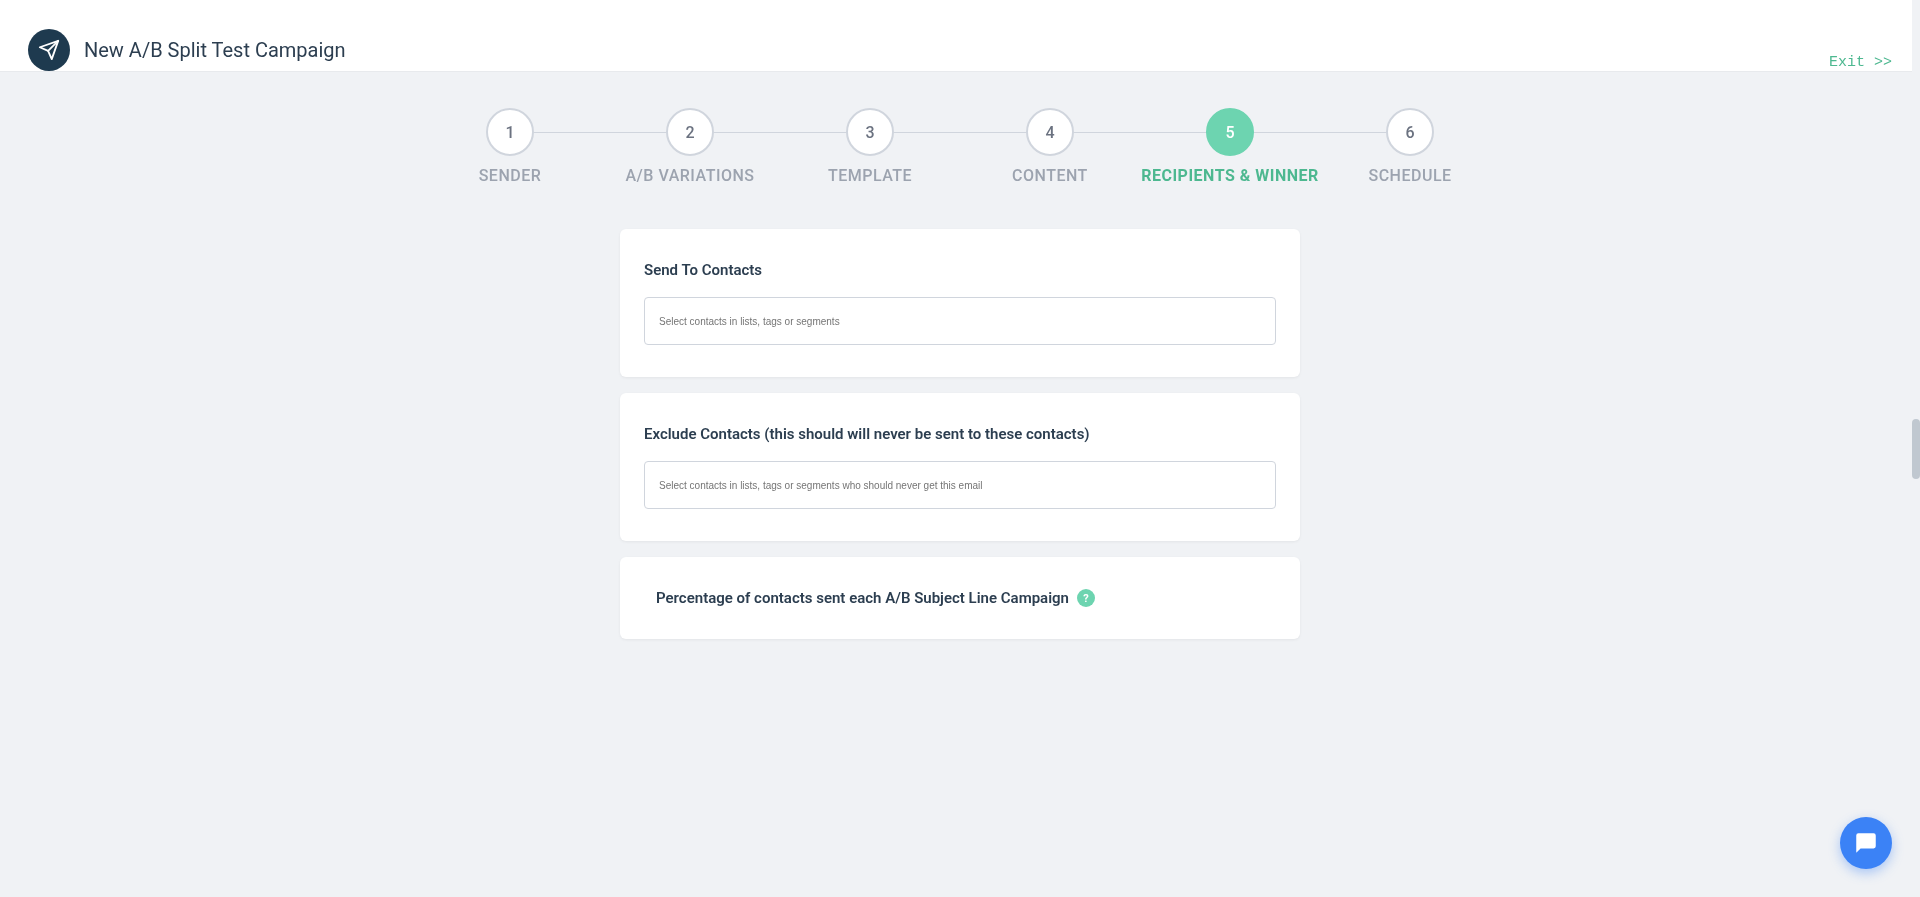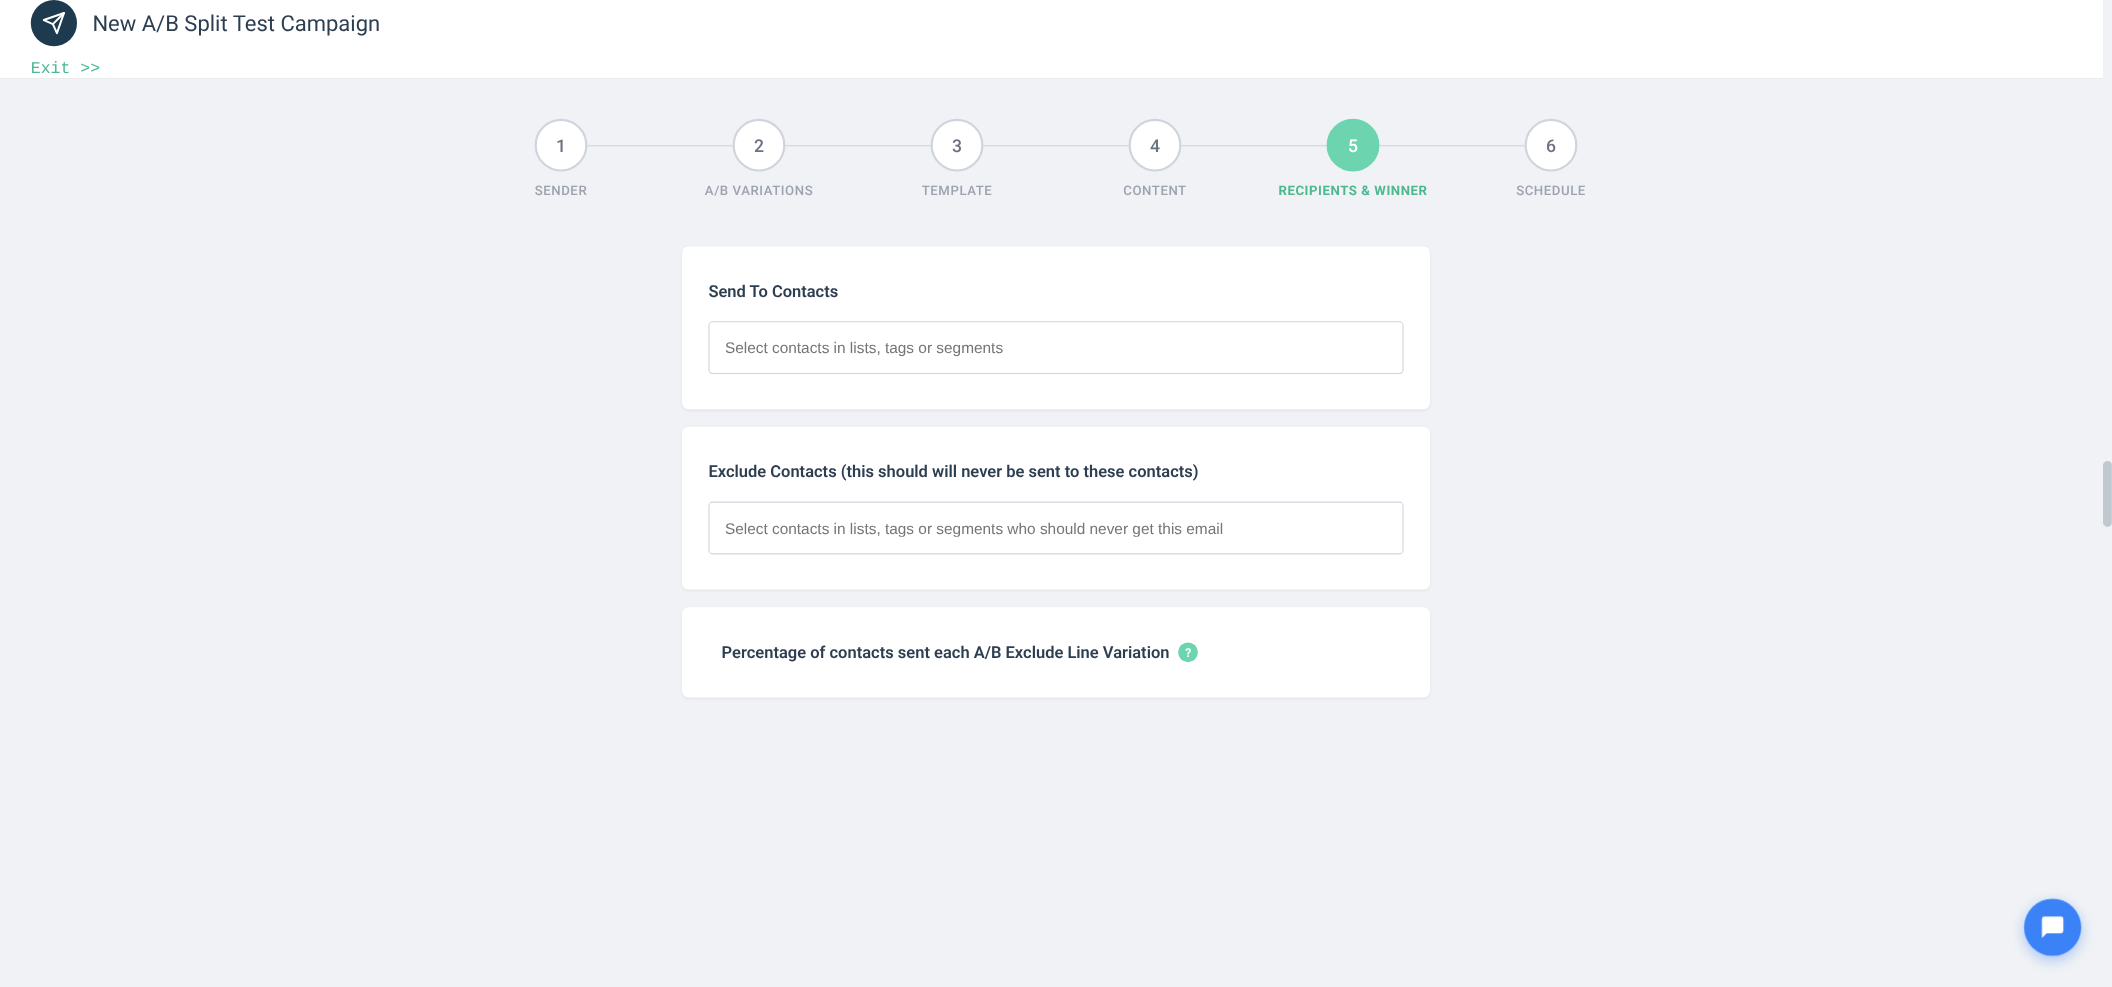--- a/index.html
+++ b/index.html
@@ -14,26 +14,25 @@
       min-height: 897px;
       position: relative;
       overflow-x: hidden;
     }
 
     
     .header {
       background-color: #ffffff;
       height: 72px;
       display: flex;
-      align-items: flex-start;
+      align-items: flex-end;
       justify-content: space-between;
       padding: 0 28px;
       border-bottom: 1px solid #e8eaed;
       position: relative;
-      flex-direction: column;
     }
 
     .header-left {
       display: flex;
       align-items: center;
       gap: 14px;
     }
 
     .header-icon {
       width: 42px;
@@ -123,21 +122,21 @@
     }
 
     .step-circle.active {
       background-color: #6dd4b0;
       border-color: #6dd4b0;
       color: #ffffff;
     }
 
     .step-label {
       margin-top: 10px;
-      font-size: 12px;
+      font-size: 16px;
       color: #9ca3af;
       text-align: center;
       letter-spacing: 0.5px;
       text-transform: uppercase;
       font-weight: 500;
     }
 
     .step-label.active {
       color: #4db890;
       font-weight: bold;
@@ -166,21 +165,21 @@
       color: #2c3e50;
       margin-bottom: 18px;
     }
 
     .input-field {
       width: 100%;
       height: 48px;
       border: 1px solid #d0d5dd;
       border-radius: 4px;
       padding: 0 14px;
-      font-size: 14px;
+      font-size: 10px;
       color: #7f1d1d;
       background-color: #ffffff;
       outline: none;
       cursor: text;
     }
 
     
     .bottom-section {
       background-color: #ffffff;
       border-radius: 6px;
@@ -329,21 +328,21 @@
     <input type="text" class="input-field" placeholder="Select contacts in lists, tags or segments" style="">
   </div>
 
   <div class="card">
     <div class="card-label">Exclude Contacts (this should will never be sent to these contacts)</div>
     <input type="text" class="input-field" placeholder="Select contacts in lists, tags or segments who should never get this email" style="">
   </div>
 
   <div class="bottom-section">
     <div class="bottom-label">
-      <span>Percentage of contacts sent each A/B Exclude Line Variation</span>
+      <span>Percentage of contacts sent each A/B Subject Line Campaign</span>
       <span class="help-icon">?</span>
     </div>
   </div>
 
 </div>
 
 <div class="chat-button">
   <svg viewBox="0 0 24 24">
     <path d="M21 15a2 2 0 0 1-2 2H7l-4 4V5a2 2 0 0 1 2-2h14a2 2 0 0 1 2 2z"></path>
   </svg>

